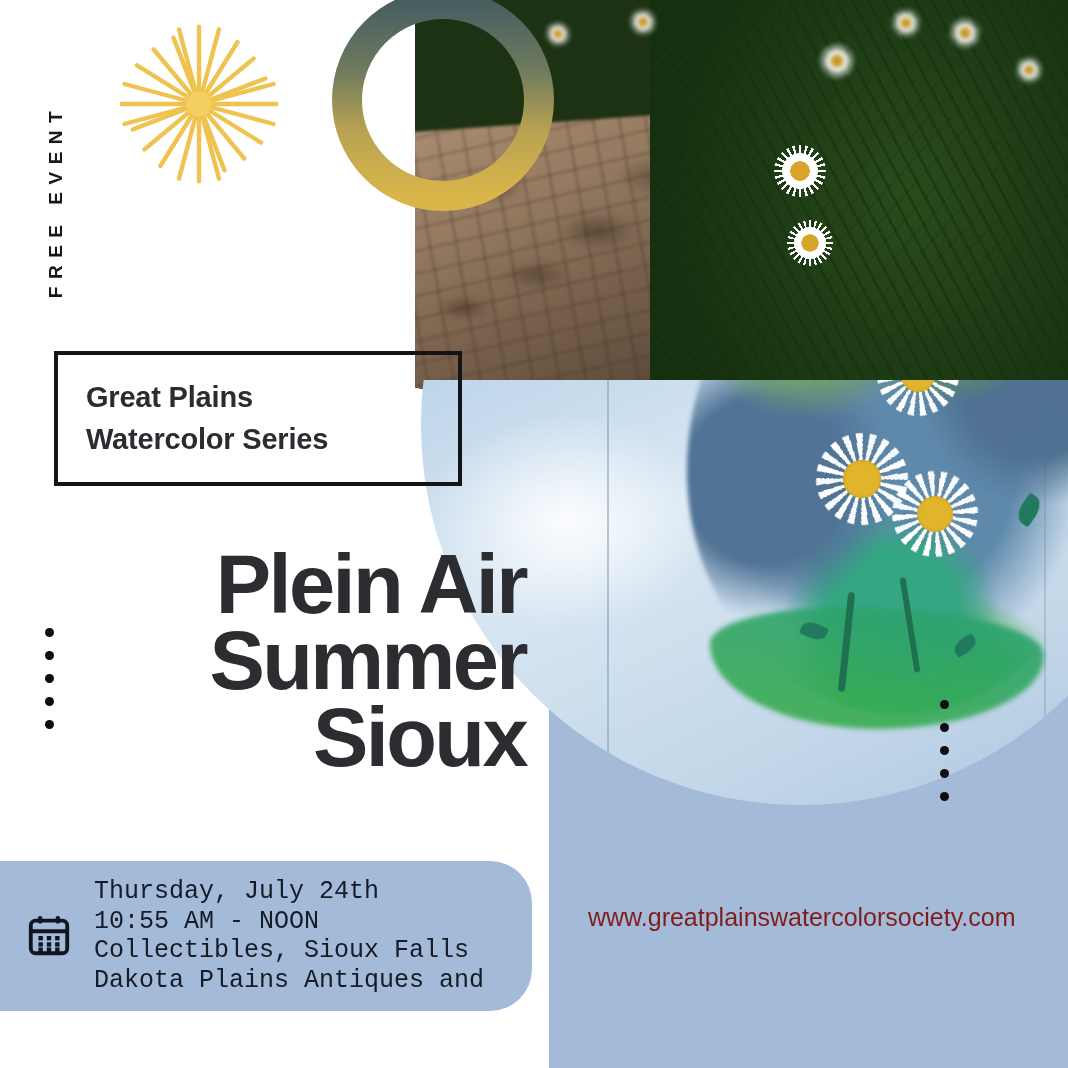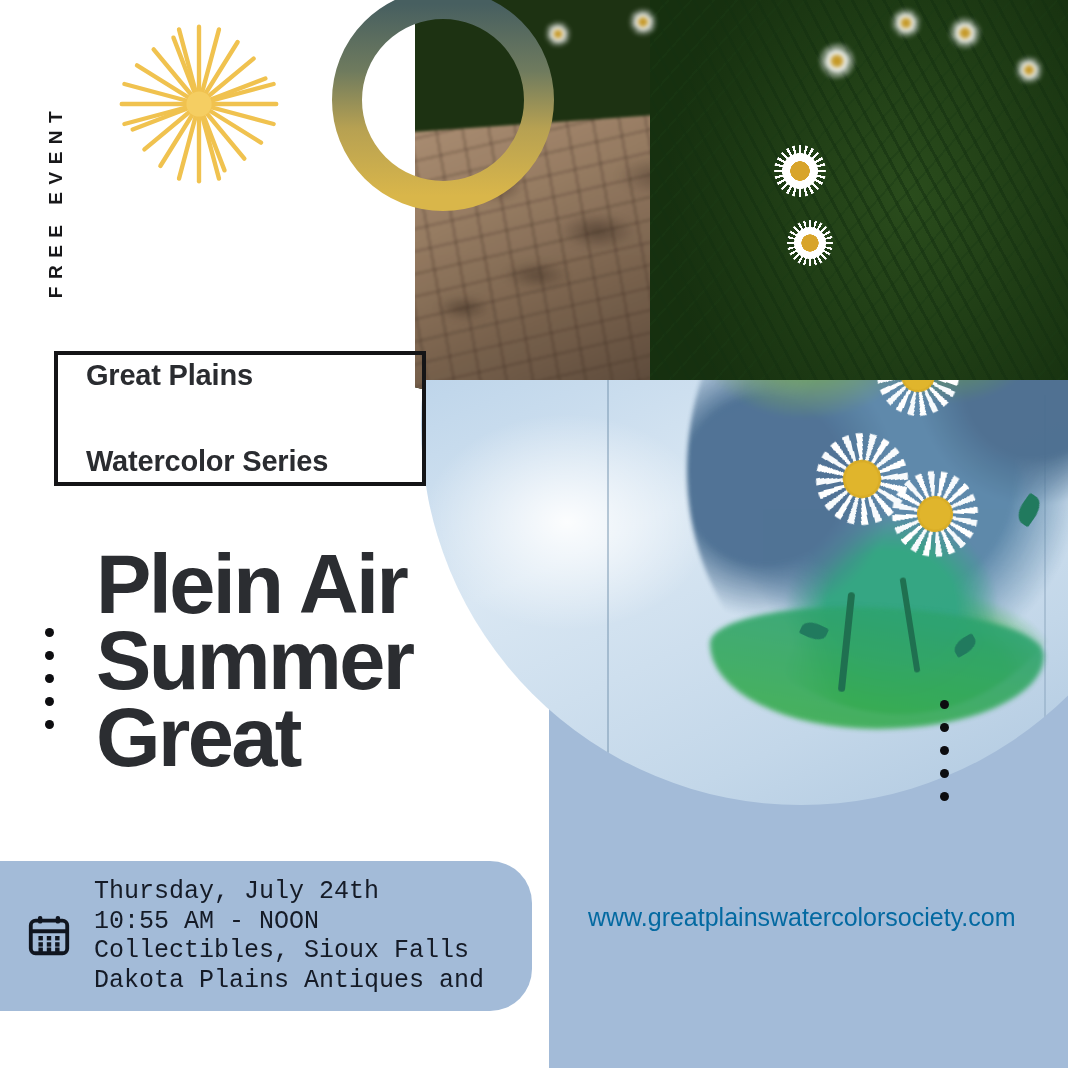--- a/index.html
+++ b/index.html
@@ -211,40 +211,41 @@
     font-size: 19px;
     font-weight: bold;
     letter-spacing: 7.5px;
     color: #18181a;
   }
 
   
   .logo-box {
     position: absolute;
     left: 54px; top: 351px;
-    width: 372px; height: 135px;
+    width: 408px; height: 135px;
     border: 4px solid #141416;
     background: transparent;
-    display: flex; flex-direction: column; justify-content: space-between;
+    display: flex; flex-direction: column; justify-content: center;
     padding-left: 28px;
   }
   .logo-box .line {
     font-size: 29px;
     font-weight: bold;
     color: #2a2c30;
     line-height: 1.42;
     letter-spacing: -0.2px;
     white-space: nowrap;
   }
 
   
   .headline {
     position: absolute;
     left: 96px; top: 547px;
     width: 430px;
+    text-align: right;
   }
   .headline .hl {
     font-size: 83px;
     font-weight: bold;
     line-height: 0.92;
     letter-spacing: -2.6px;
     color: #2b2d31;
     white-space: nowrap;
   }
 
@@ -272,21 +273,21 @@
     line-height: 1.18;
     white-space: nowrap;
     font-family: Liberation Mono, monospace;
   }
 
   
   .website {
     position: absolute;
     left: 588px; top: 903px;
     font-size: 25px;
-    color: #0369a1;
+    color: #7f1d1d;
     white-space: nowrap;
   }
 </style>
 </head>
 <body>
 
 <div id="poster">
 
   <div class="blue-panel"></div>
 
@@ -374,21 +375,21 @@
   </div>
 
   <div class="logo-box">
     <div class="line">Great Plains</div>
     <div class="line">Watercolor Series</div>
   </div>
 
   <div class="headline">
     <div class="hl">Plein Air</div>
     <div class="hl">Summer</div>
-    <div class="hl">Great</div>
+    <div class="hl">Sioux</div>
   </div>
 
   <div class="dotcol left">
     <i></i>
     <i></i>
     <i></i>
     <i></i>
     <i></i>
   </div>
   <div class="dotcol right">

